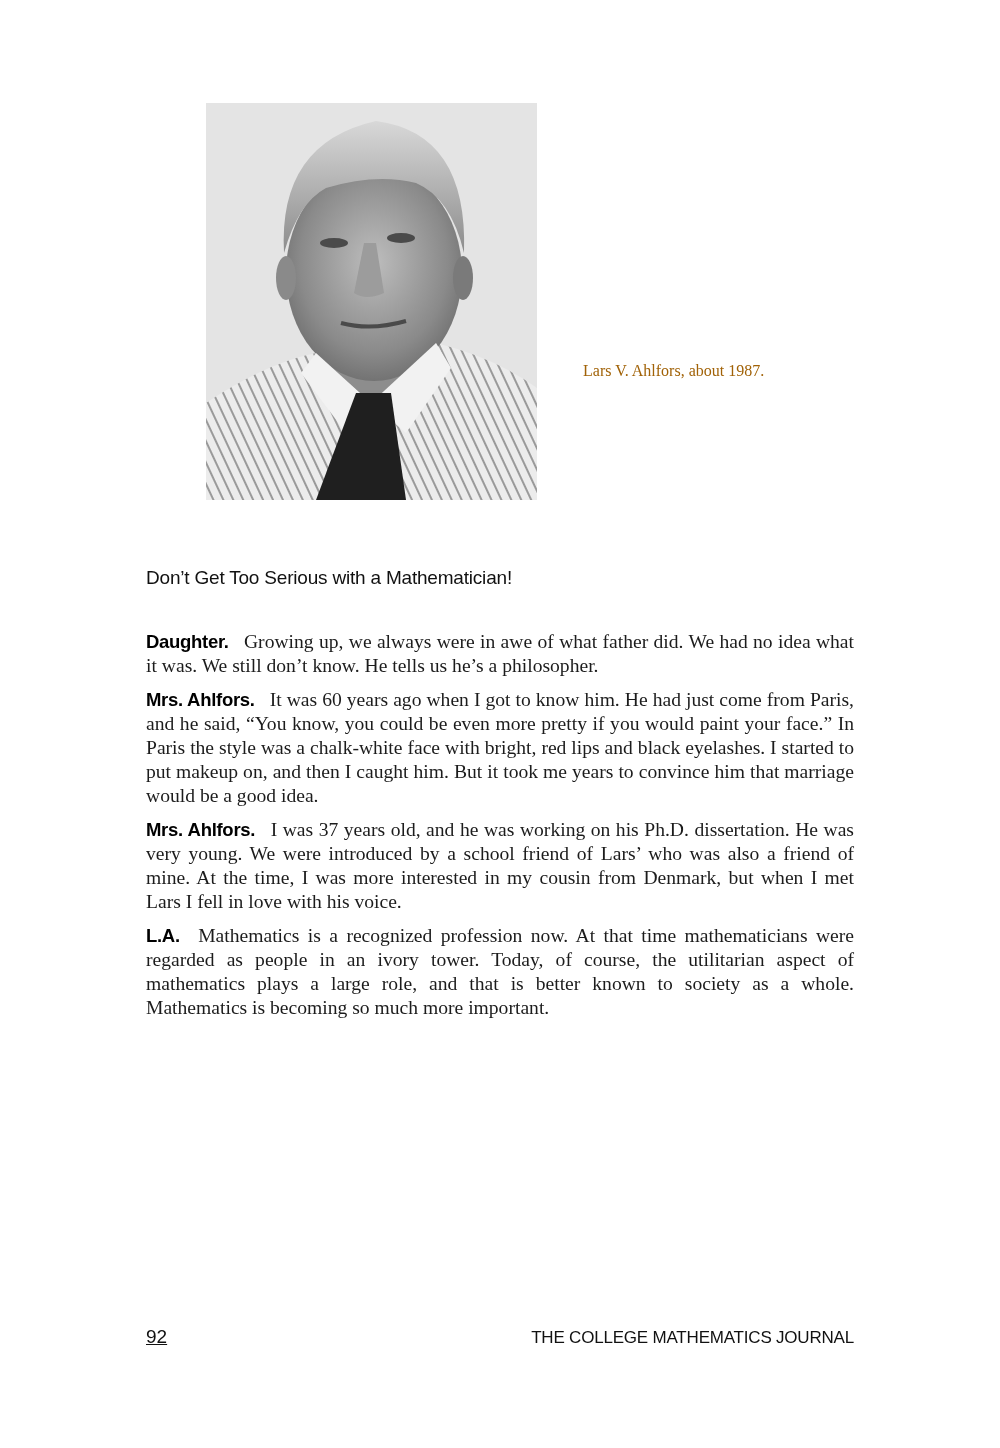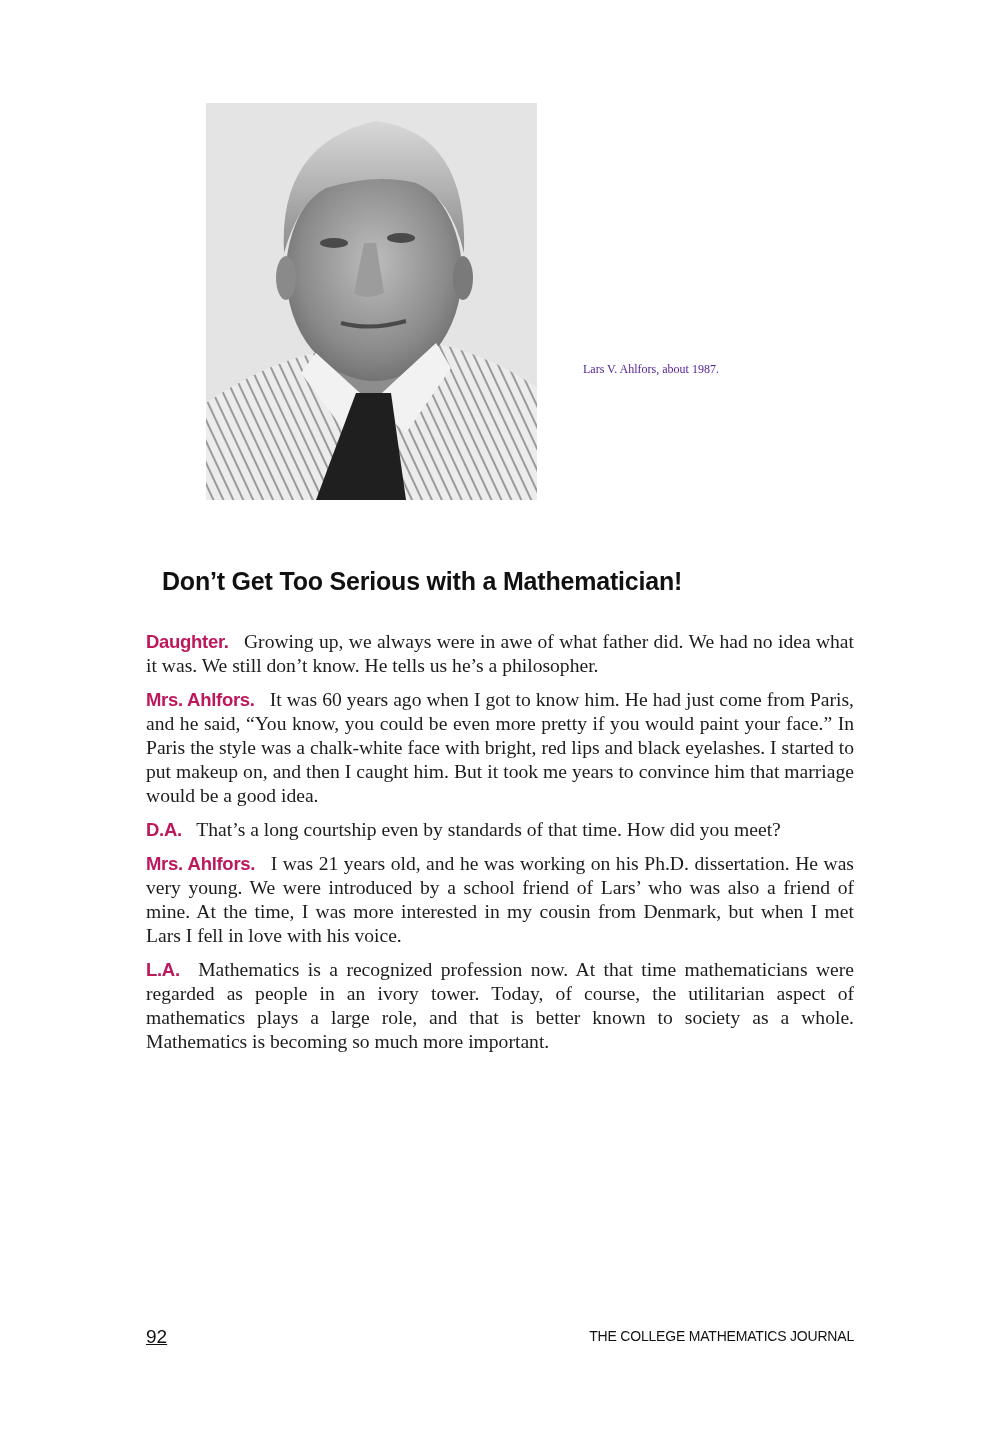--- a/index.html
+++ b/index.html
@@ -22,31 +22,31 @@
       height: 397px;
       overflow: hidden;
       background: #e6e6e6;
     }
     .photo svg { display: block; }
     .caption {
       position: absolute;
       left: 583px;
       top: 362px;
       font-family: "Liberation Serif", serif;
-      font-size: 12px;
-      color: #4c1d95;
+      font-size: 16px;
+      color: #a16207;
       white-space: nowrap;
     }
     .section-title {
       position: absolute;
-      left: 162px;
+      left: 146px;
       top: 567px;
       font-family: "Liberation Sans", sans-serif;
-      font-weight: bold;
-      font-size: 25px;
+      font-weight: normal;
+      font-size: 19px;
       color: #111;
       margin: 0;
       letter-spacing: -0.2px;
     }
     .body-text {
       position: absolute;
       left: 146px;
       top: 630px;
       width: 708px;
       font-family: "Liberation Serif", serif;
@@ -59,21 +59,21 @@
       text-align: justify;
     }
     .body-text p.cont {
       text-indent: 20px;
       margin-top: -10px;
     }
     .speaker {
       font-family: "Liberation Sans", sans-serif;
       font-weight: bold;
       font-size: 18.5px;
-      color: #be185d;
+      color: #000000;
       letter-spacing: -0.3px;
       margin-right: 10px;
     }
     .footer {
       position: absolute;
       left: 146px;
       top: 1326px;
       width: 708px;
       font-family: "Liberation Sans", sans-serif;
       color: #111;
@@ -82,21 +82,21 @@
       position: absolute;
       left: 0;
       top: 0;
       font-size: 19px;
       text-decoration: underline;
     }
     .journal-name {
       position: absolute;
       right: 0;
       top: 2px;
-      font-size: 14px;
+      font-size: 17px;
       letter-spacing: -0.2px;
       white-space: nowrap;
     }
   </style>
 </head>
 <body>
 
 <div class="photo" title="Portrait photograph of Lars V. Ahlfors">
   <svg width="331" height="397" viewBox="0 0 331 397" xmlns="http://www.w3.org/2000/svg">
     <defs>
@@ -148,26 +148,22 @@
 <div class="body-text">
   <p>
     <span class="speaker">Daughter.</span>
     <span>Growing up, we always were in awe of what father did. We had no idea what it was. We still don’t know. He tells us he’s a philosopher.</span>
   </p>
   <p>
     <span class="speaker">Mrs. Ahlfors.</span>
     <span>It was 60 years ago when I got to know him. He had just come from Paris, and he said, “You know, you could be even more pretty if you would paint your face.” In Paris the style was a chalk-white face with bright, red lips and black eyelashes. I started to put makeup on, and then I caught him. But it took me years to convince him that marriage would be a good idea.</span>
   </p>
   <p>
-    <span class="speaker">D.A.</span>
-    <span>That’s a long courtship even by standards of that time. How did you meet?</span>
-  </p>
-  <p>
     <span class="speaker">Mrs. Ahlfors.</span>
-    <span>I was 21 years old, and he was working on his Ph.D. dissertation. He was very young. We were introduced by a school friend of Lars’ who was also a friend of mine. At the time, I was more interested in my cousin from Denmark, but when I met Lars I fell in love with his voice.</span>
+    <span>I was 37 years old, and he was working on his Ph.D. dissertation. He was very young. We were introduced by a school friend of Lars’ who was also a friend of mine. At the time, I was more interested in my cousin from Denmark, but when I met Lars I fell in love with his voice.</span>
   </p>
   <p>
     <span class="speaker">L.A.</span>
     <span>Mathematics is a recognized profession now. At that time mathematicians were regarded as people in an ivory tower. Today, of course, the utilitarian aspect of mathematics plays a large role, and that is better known to society as a whole. Mathematics is becoming so much more important.</span>
   </p>
 </div>
 
 <div class="footer">
   <span class="page-number">92</span>
   <span class="journal-name">THE COLLEGE MATHEMATICS JOURNAL</span>

